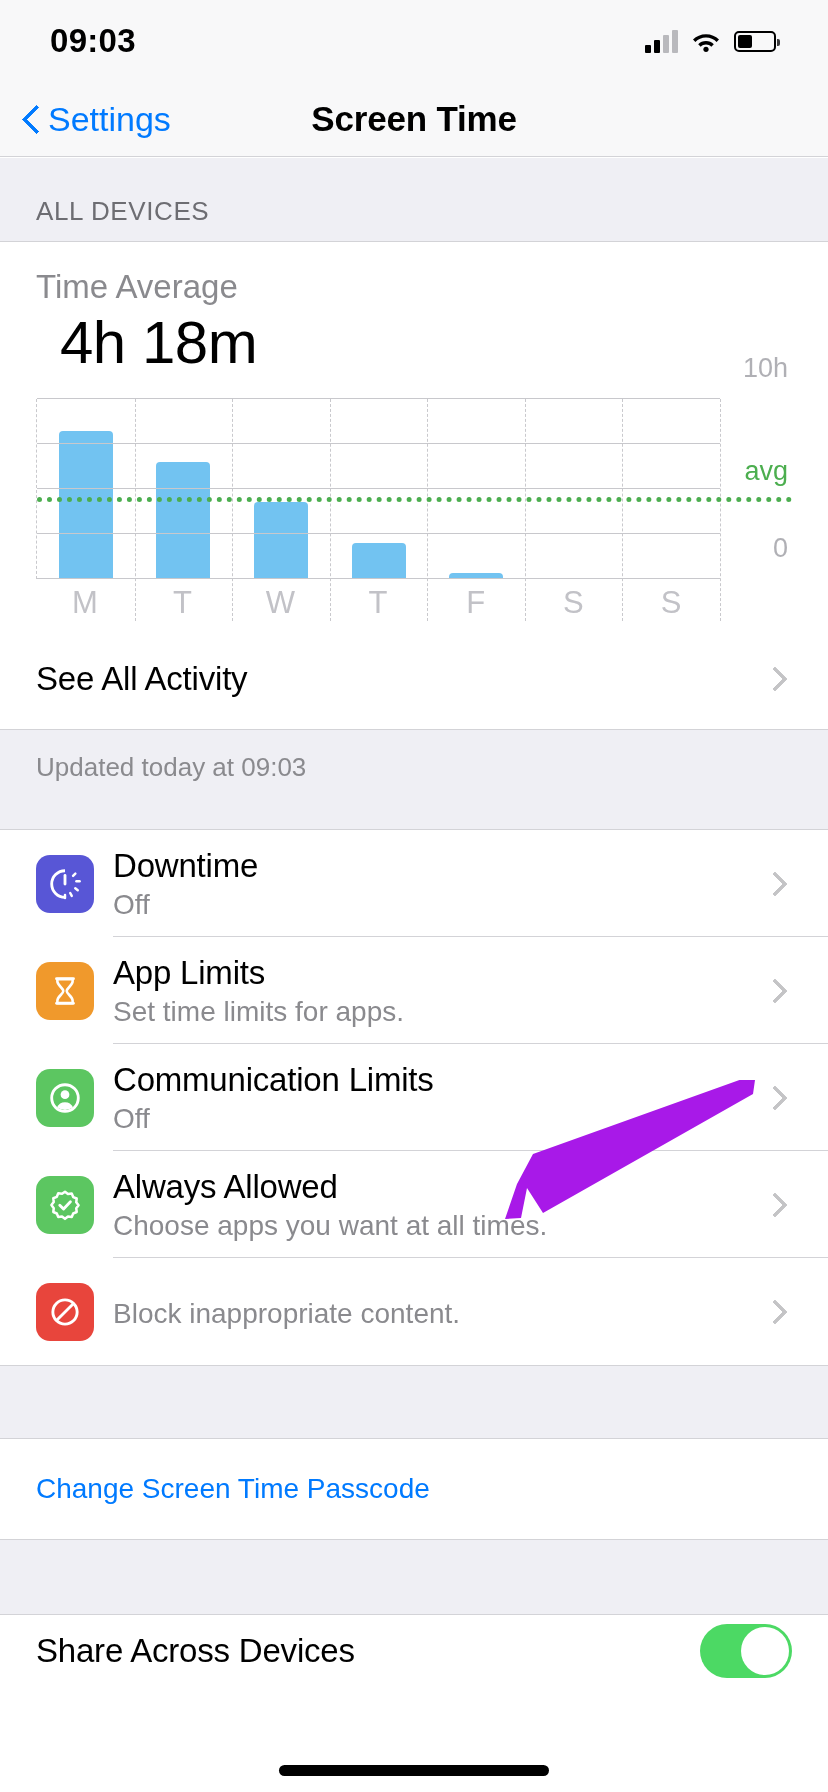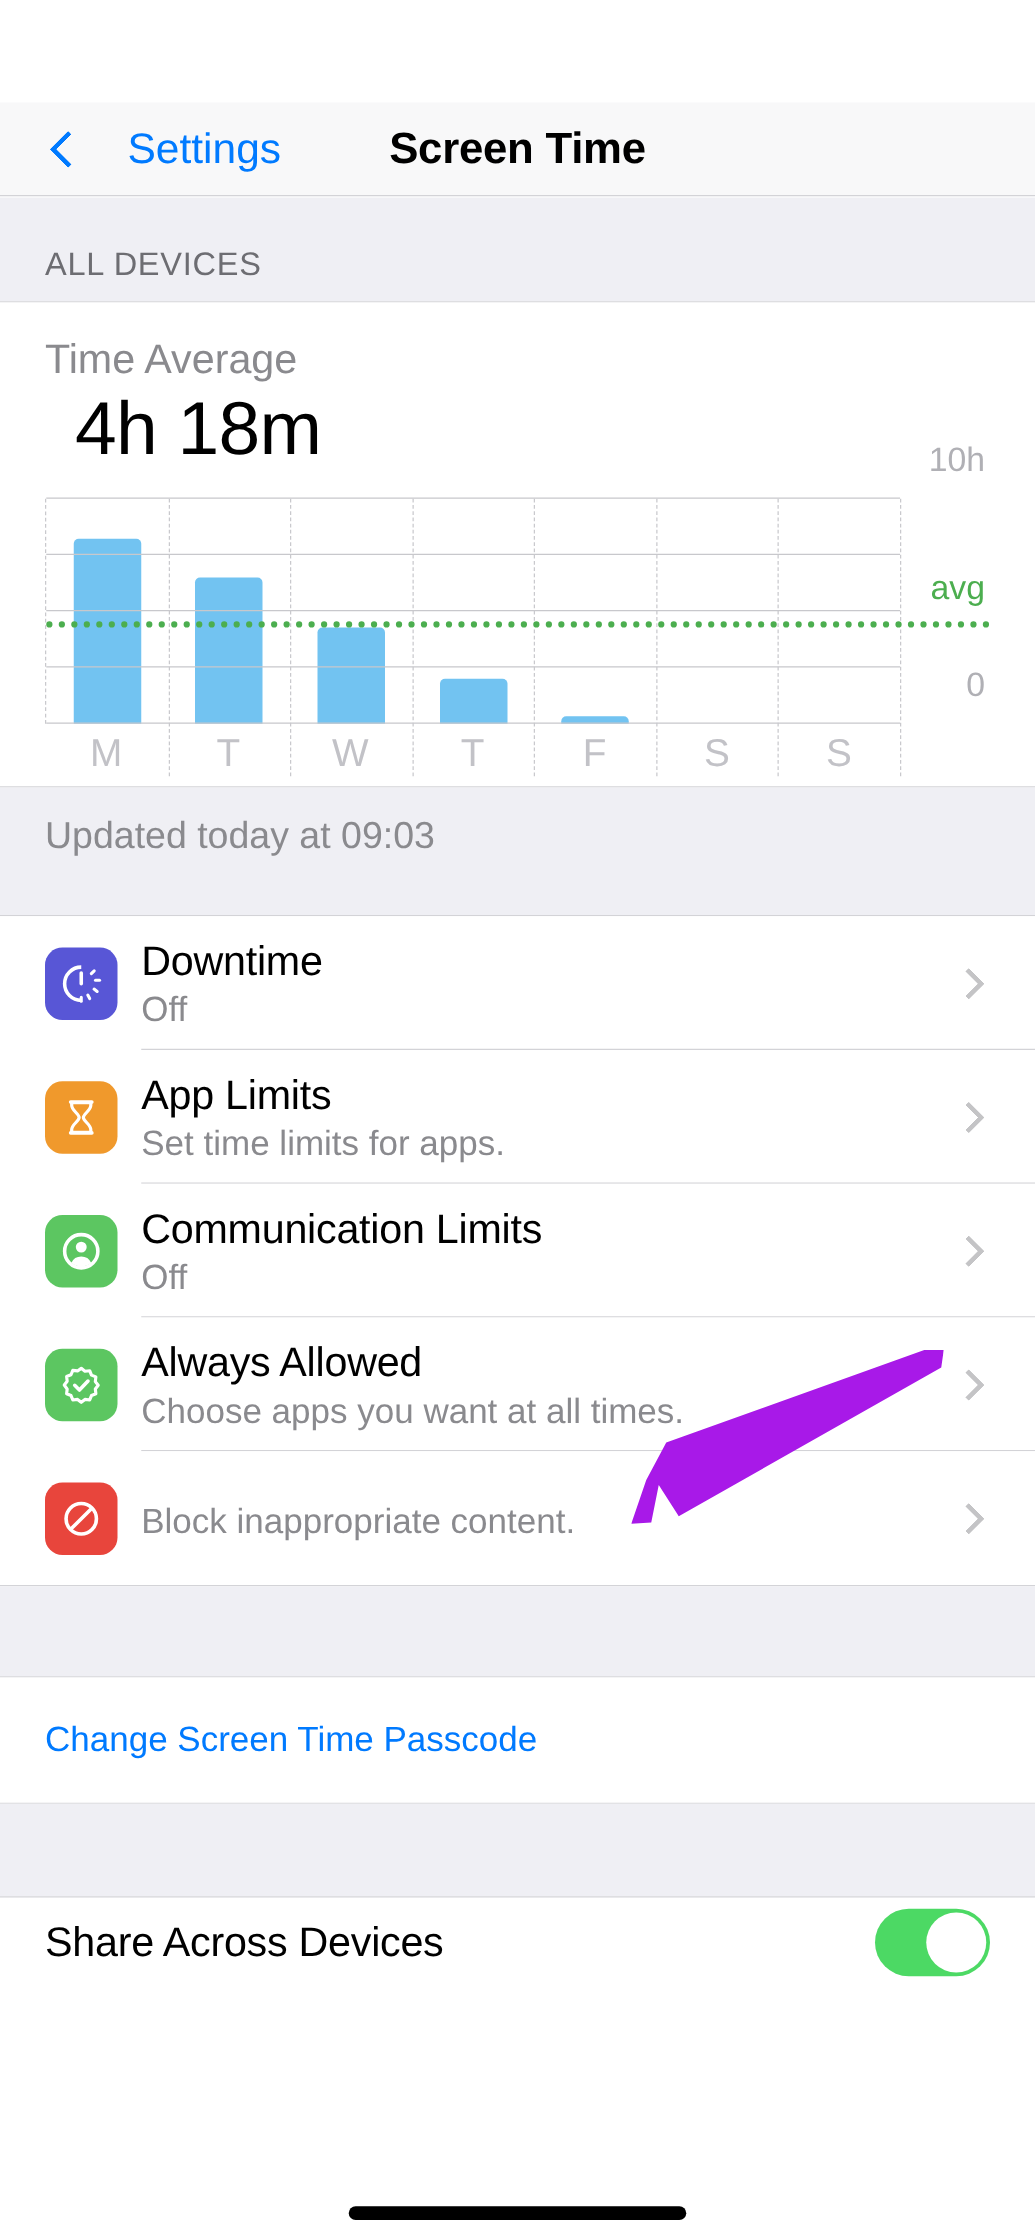--- a/index.html
+++ b/index.html
@@ -53,22 +53,22 @@
   
   .navbar {
     position: absolute; top: 82px; left: 0;
     width: 828px; height: 75px;
     background: #f8f8f9;
     border-bottom: 1px solid #d3d3d7;
     display: flex; align-items: center;
   }
   .nav-back {
     display: flex; align-items: center;
-    position: absolute; left: 40px;
-    color: #007aff; font-size: 34px; gap: 36px;
+    position: absolute; left: 22px;
+    color: #007aff; font-size: 34px;
   }
   .nav-chev {
     width: 20px; height: 34px; margin-right: 6px;
     position: relative; flex: none;
   }
   .nav-chev::before {
     content: ""; position: absolute; left: 4px; top: 7px;
     width: 17px; height: 17px;
     border-left: 4.5px solid #007aff;
     border-bottom: 4.5px solid #007aff;
@@ -84,21 +84,21 @@
   
   .group-header {
     background: #efeff4;
     padding: 38px 36px 14px 36px;
     font-size: 26px; color: #6d6d72;
     letter-spacing: 0.6px;
   }
   .group-footer {
     background: #efeff4;
     padding: 18px 36px 22px 36px;
-    font-size: 30px; color: #8a8a8e;
+    font-size: 26px; color: #8a8a8e;
   }
   .spacer { background: #efeff4; }
   .card { background: #fff; border-top: 1px solid #d3d3d7; border-bottom: 1px solid #d3d3d7; }
 
   
   .summary { background: #fff; padding: 26px 36px 0 36px; }
   .summary-label { font-size: 33px; color: #8a8a8e; margin-bottom: 2px; }
   .summary-value { font-size: 60px; font-weight: 400; color: #000; letter-spacing: -0.5px; margin-left: 24px; }
 
   .chartwrap { position: relative; padding: 22px 36px 8px 36px; }
@@ -208,20 +208,41 @@
     transform: translateX(-50%);
     width: 270px; height: 11px; border-radius: 6px;
     background: #000;
   }
 </style>
 </head>
 <body>
 
 <div id="screen">
 
+  <div class="statusbar">
+    <div class="status-time">09:03</div>
+    <div class="status-right">
+      <div class="sig">
+        <i></i>
+          <i></i>
+          <i></i>
+          <i></i>
+      </div>
+      <div class="wifi">
+        <svg viewBox="0 0 30 22" width="30" height="22">
+          <path d="M15 4.2c5.1 0 9.7 2 13 5.2l-2.4 2.5C22.9 9.2 19.1 7.5 15 7.5S7.1 9.2 4.4 11.9L2 9.4C5.3 6.2 9.9 4.2 15 4.2z" fill="#000"></path>
+          <path d="M15 11c3 0 5.8 1.2 7.8 3.2l-2.5 2.5c-1.4-1.4-3.3-2.3-5.3-2.3s-3.9.9-5.3 2.3l-2.5-2.5C9.2 12.2 12 11 15 11z" fill="#000"></path>
+          <circle cx="15" cy="19.3" r="2.6" fill="#000"></circle>
+        </svg>
+      </div>
+      <div class="batt">
+        <div class="fill" style="width:42%"></div>
+      </div>
+    </div>
+  </div>
 
   <div class="navbar">
     <div class="nav-back">
       <span class="nav-chev"></span>
       <span>Settings</span>
     </div>
     <div class="nav-title">Screen Time</div>
   </div>
 
   <div style="position:absolute;top:158px;left:0;width:828px;">
@@ -281,20 +302,26 @@
             <span>M</span>
             <span>T</span>
             <span>W</span>
             <span>T</span>
             <span>F</span>
             <span>S</span>
             <span>S</span>
           </div>
       </div>
 
+      <div class="row simple-row" style="height:100px">
+        <div class="row-text">
+          <div class="row-title">See All Activity</div>
+        </div>
+        <div class="chev"></div>
+      </div>
     </div>
 
     <div class="group-footer" style="padding:22px 36px 46px 36px">Updated today at 09:03</div>
 
     <div class="card" id="settings-card">
         <div class="row tall-row inset">
           <div class="row-icon" style="background: rgb(88, 86, 214);">
             <svg viewBox="0 0 40 40" width="38" height="38">
               <path d="M20 6a14 14 0 1 0 0 28 14 14 0 0 1 0-28z" fill="none" stroke="#fff" stroke-width="3"></path>
               <path d="M20 11v9" stroke="#fff" stroke-width="3" stroke-linecap="round"></path>

